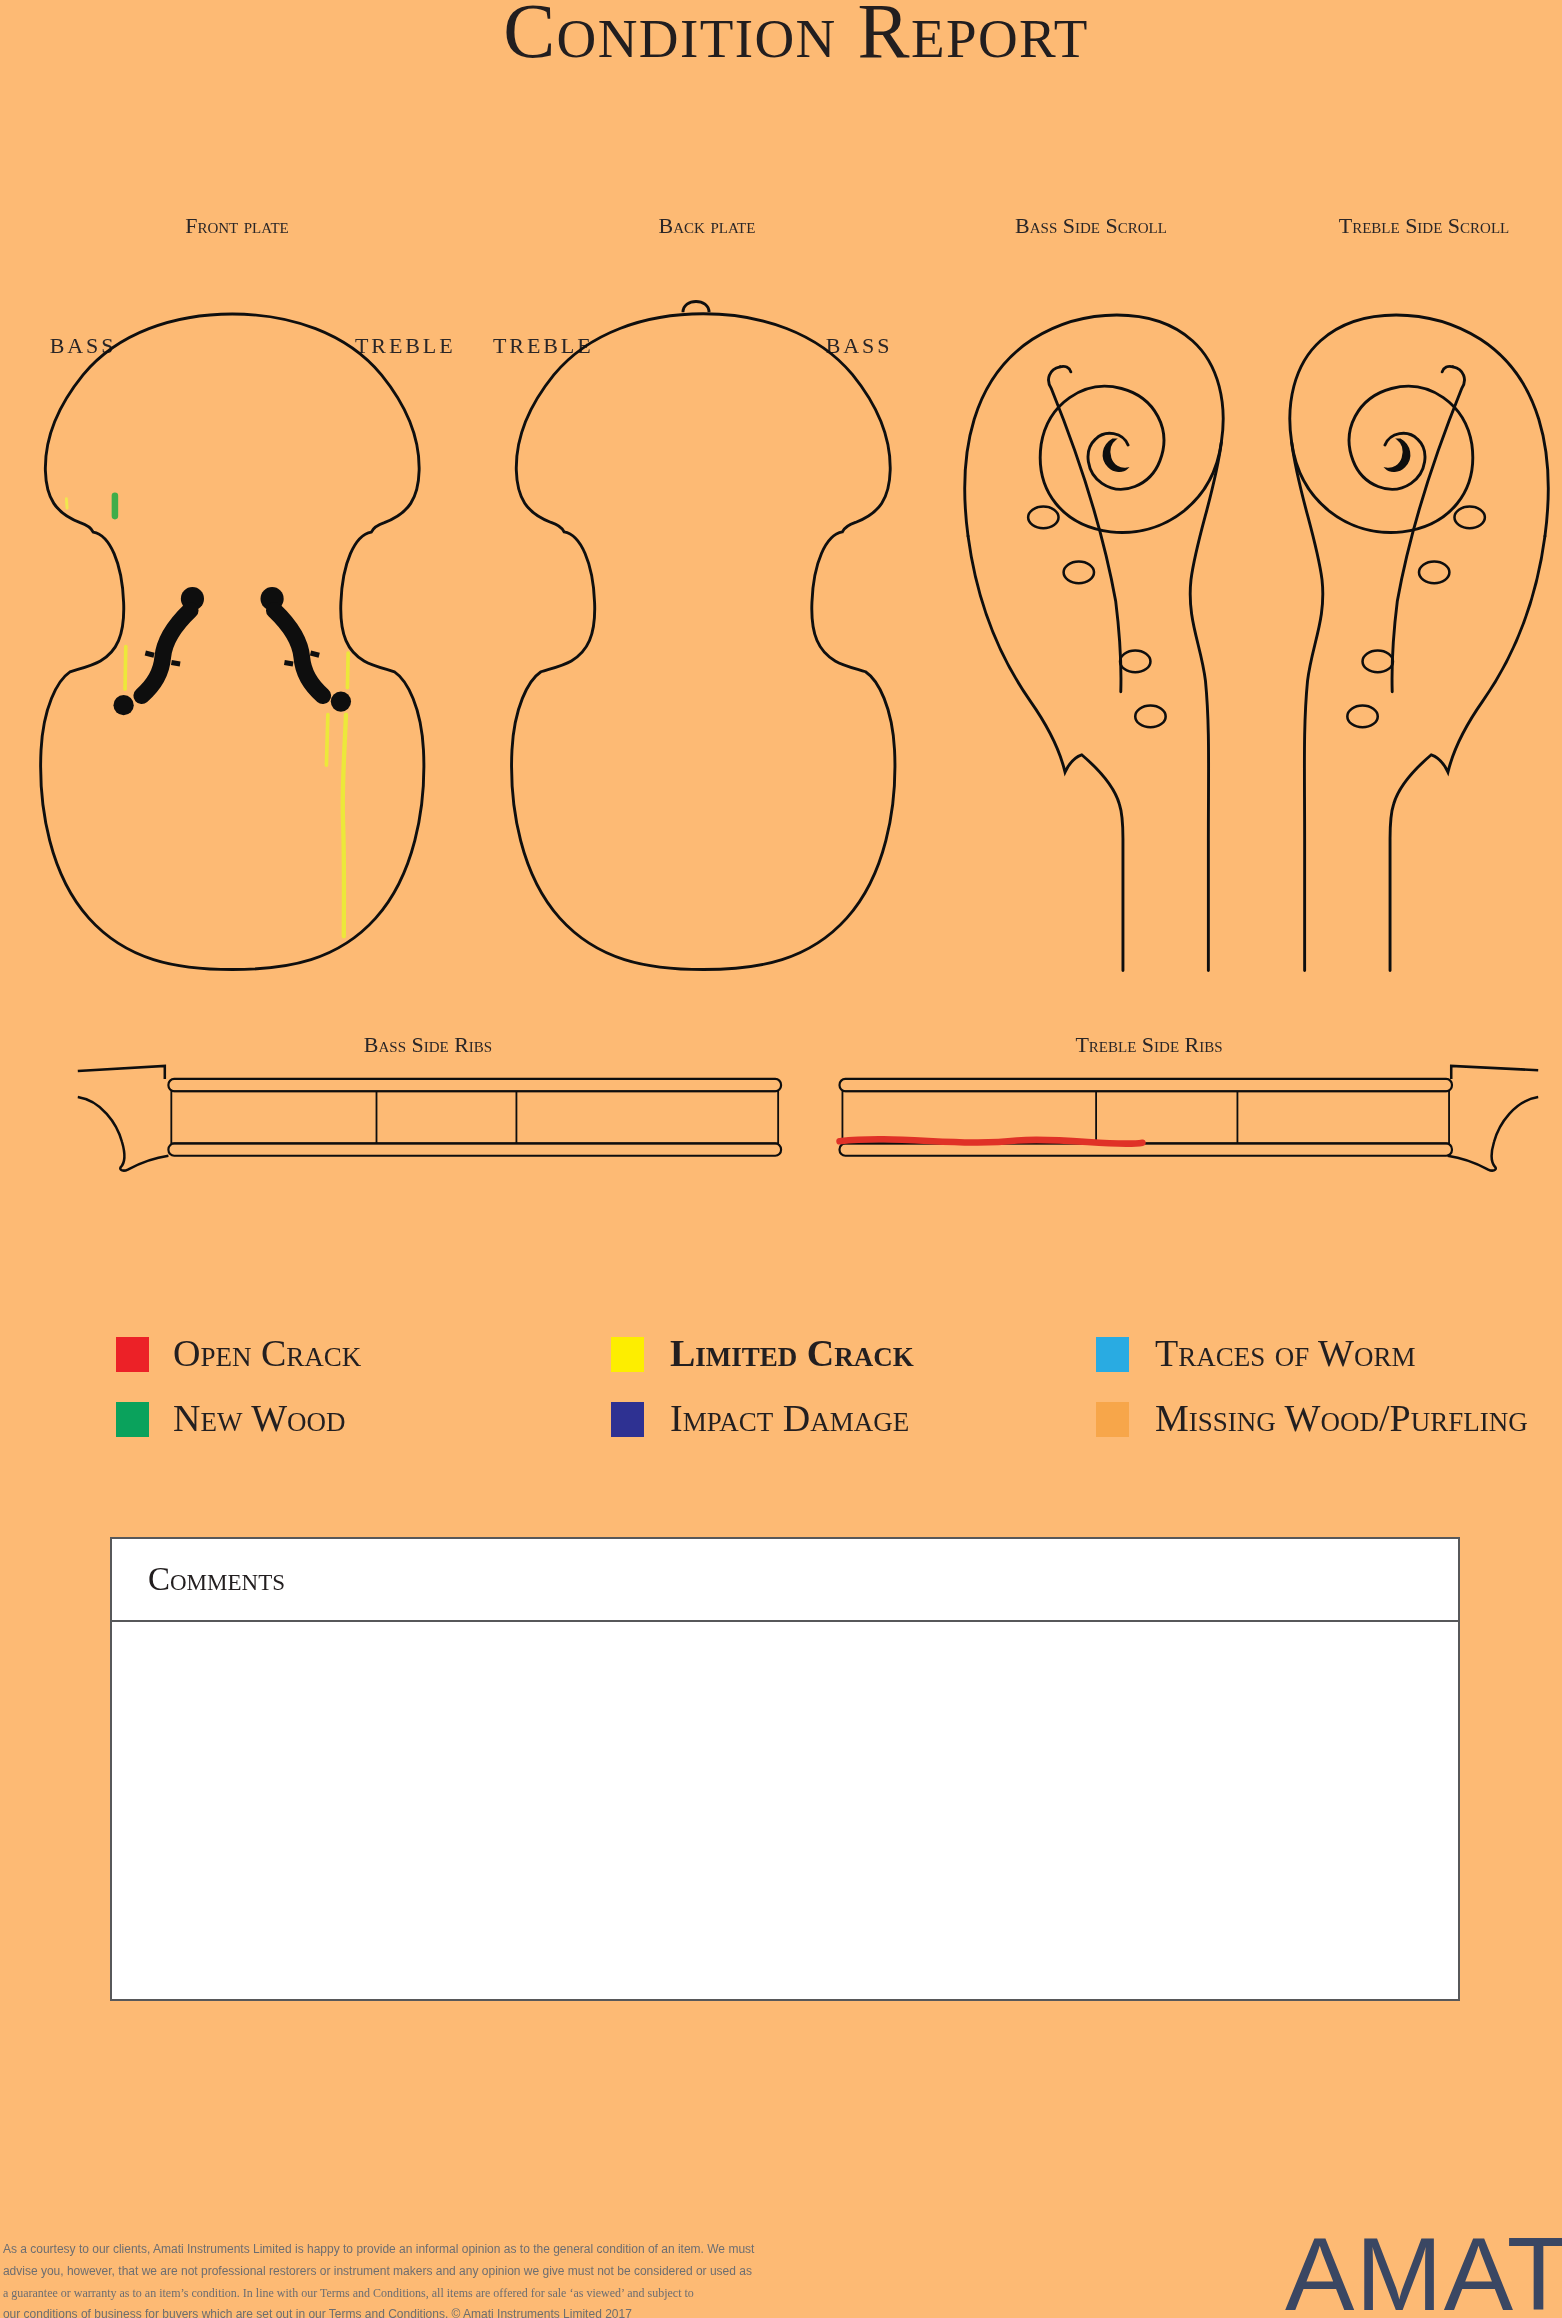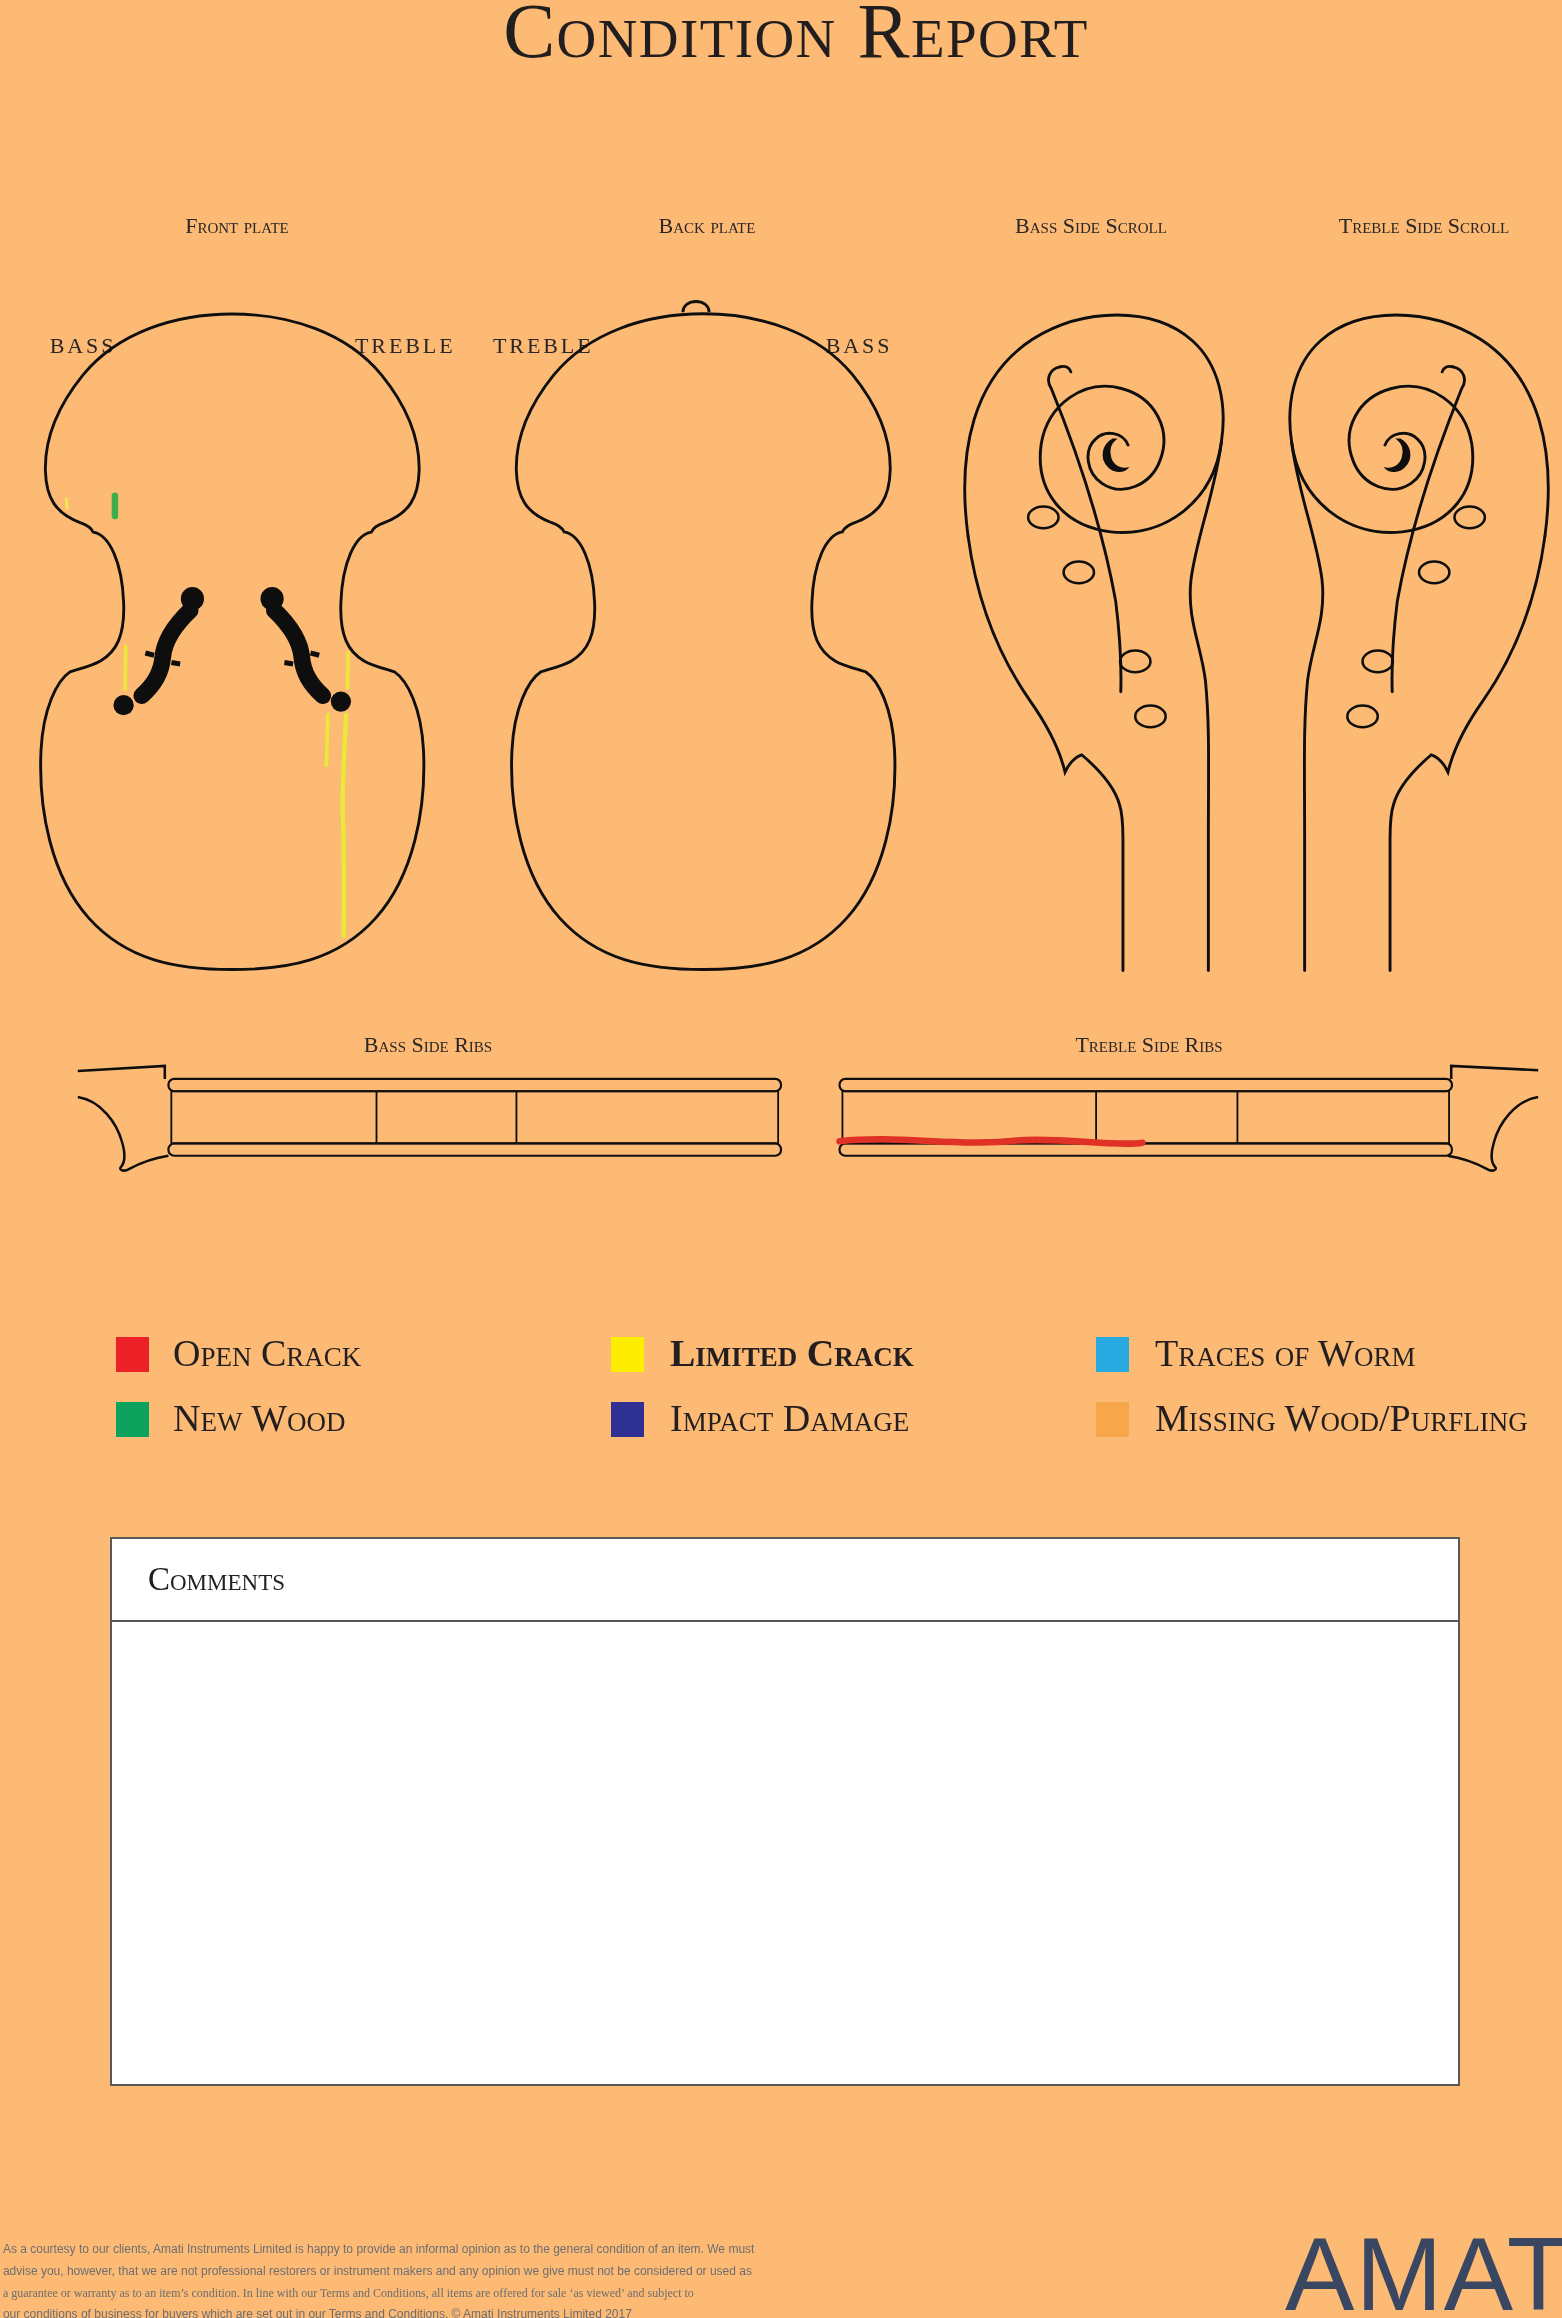--- a/index.html
+++ b/index.html
@@ -8,21 +8,21 @@
   .sc{font-variant:small-caps;}
   .title{position:absolute;top:-11.6px;left:14.5px;width:1563px;text-align:center;
          font-size:78px;line-height:86px;letter-spacing:1.4px;color:#221e1f;}
   .hdr{position:absolute;width:290px;text-align:center;font-size:22px;line-height:43px;color:#2a2627;}
   .sidelbl{position:absolute;font-size:22px;letter-spacing:2.9px;line-height:22px;
            font-family:"Liberation Serif",serif;color:#2a2627;text-align:center;}
   svg{position:absolute;overflow:visible;}
   .legend-swatch{position:absolute;width:33px;height:35px;}
   .legend-label{position:absolute;font-size:38px;line-height:43px;color:#231f20;white-space:nowrap;}
   .bold{font-weight:bold;}
-  #comments-box{position:absolute;left:110px;top:1537px;width:1350px;height:549px;
+  #comments-box{position:absolute;left:110px;top:1537px;width:1350px;height:464px;
                 border:2.2px solid #57585a;box-sizing:border-box;background:#fff;}
   #comments-header{height:81px;border-bottom:2.2px solid #57585a;display:flex;align-items:center;
                    padding-left:36px;font-size:33px;}
   #comments-body{width:100%;height:calc(100% - 83px);border:none;outline:none;resize:none;
                  font-family:"Liberation Serif",serif;font-size:23px;padding:14.5px 36px;box-sizing:border-box;}
   .footer-line{position:absolute;left:2.9px;font-size:12px;line-height:22px;color:#6d6e71;
                font-family:"Liberation Sans",sans-serif;white-space:nowrap;}
   #logo{position:absolute;left:1285px;top:2222px;font-size:104px;line-height:104px;
         font-family:"Liberation Sans",sans-serif;font-weight:100;letter-spacing:1.4px;white-space:nowrap;}
 </style>

